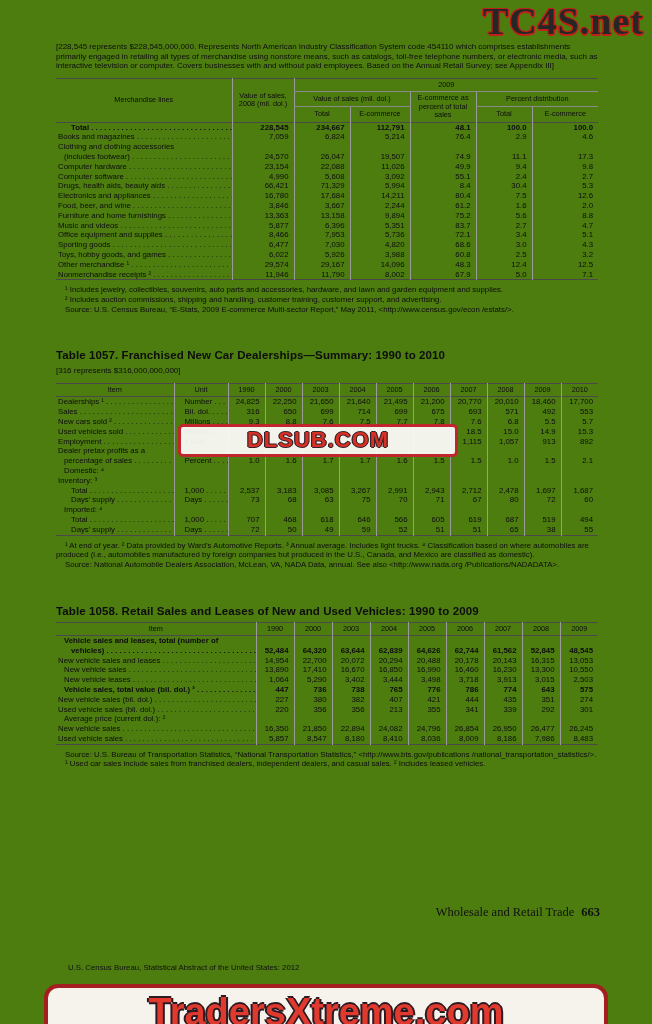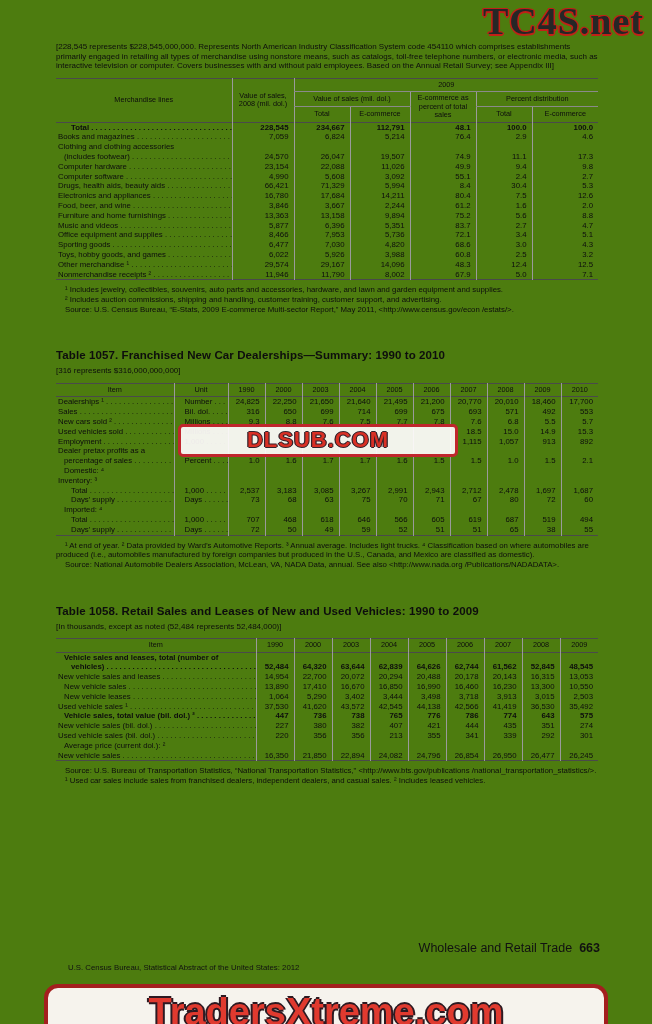--- a/index.html
+++ b/index.html
@@ -41,21 +41,21 @@
           border:3px solid #c0262d;border-radius:5px;background:rgba(255,252,252,.93);
           display:flex;align-items:center;justify-content:center;
           font-weight:bold;font-size:22px;letter-spacing:1px;color:#d93025;
           text-shadow:-1.2px 0 #34232b,1.2px 0 #34232b,0 -1.2px #34232b,0 1.2px #34232b}
   .wm-bottom{position:absolute;left:44px;top:984px;width:564px;height:56px;z-index:6;
           border:4px solid #a41f1f;border-radius:14px;background:rgba(255,250,250,.95);
           display:flex;align-items:center;justify-content:center;
           font-weight:bold;font-size:38px;color:#e03a2f;
           text-shadow:-2px 0 #2d1a22,2px 0 #2d1a22,0 -2px #2d1a22,0 2px #2d1a22}
 
-  .foot-right{position:absolute;top:941px;right:52px;font-family:Liberation Sans, sans-serif;
+  .foot-right{position:absolute;top:905px;right:52px;font-family:Liberation Serif, serif;
           font-size:12.5px;color:#111}
   .foot-right .pg{font-weight:bold;margin-left:7px}
   .foot-left{position:absolute;top:963px;left:68px;font-size:7.8px;color:#111}
 </style>
 </head>
 <body>
 
 <div class="page">
 
   <div class="wm-top">TC4S.net</div>
@@ -482,21 +482,20 @@
       </table>
       <div class="wm-mid">DLSUB.COM</div>
     </div>
 
     <div class="fnblock">
       <p class="fn">¹ At end of year. ² Data provided by Ward’s Automotive Reports. ³ Annual average. Includes light trucks. ⁴ Classification based on where automobiles are produced (i.e., automobiles manufactured by foreign companies but produced in the U.S., Canada, and Mexico are classified as domestic).</p>
       <p class="fn">Source: National Automobile Dealers Association, McLean, VA, NADA Data, annual. See also &lt;http://www.nada.org /Publications/NADADATA&gt;.</p>
     </div>
 
     <h2 class="ttitle">Table 1058. Retail Sales and Leases of New and Used Vehicles: 1990 to 2009</h2>
-    <p class="tnote">[In thousands, except as noted (52,484 represents 52,484,000)]</p>
 
     <table class="dtable">
       <colgroup>
         <col style="width:200px">
         <col style="width:38px">
           <col style="width:38px">
           <col style="width:38px">
           <col style="width:38px">
           <col style="width:38px">
         <col style="width:38px">
@@ -572,32 +571,20 @@
             <td class="val">1,064</td>
             <td class="val">5,290</td>
             <td class="val">3,402</td>
             <td class="val">3,444</td>
             <td class="val">3,498</td>
             <td class="val">3,718</td>
             <td class="val">3,913</td>
             <td class="val">3,015</td>
             <td class="val">2,503</td>
           </tr>
-          <tr>
-            <td class="lbl dots">Used vehicle sales ¹</td>
-            <td class="val">37,530</td>
-            <td class="val">41,620</td>
-            <td class="val">43,572</td>
-            <td class="val">42,545</td>
-            <td class="val">44,138</td>
-            <td class="val">42,566</td>
-            <td class="val">41,419</td>
-            <td class="val">36,530</td>
-            <td class="val">35,492</td>
-          </tr>
           <tr class="b">
             <td class="lbl ind1 dots">Vehicle sales, total value (bil. dol.) ²</td>
             <td class="val">447</td>
             <td class="val">736</td>
             <td class="val">738</td>
             <td class="val">765</td>
             <td class="val">776</td>
             <td class="val">786</td>
             <td class="val">774</td>
             <td class="val">643</td>
@@ -644,20 +631,32 @@
             <td class="val">16,350</td>
             <td class="val">21,850</td>
             <td class="val">22,894</td>
             <td class="val">24,082</td>
             <td class="val">24,796</td>
             <td class="val">26,854</td>
             <td class="val">26,950</td>
             <td class="val">26,477</td>
             <td class="val">26,245</td>
           </tr>
+          <tr>
+            <td class="lbl dots">Used vehicle sales</td>
+            <td class="val">5,857</td>
+            <td class="val">8,547</td>
+            <td class="val">8,180</td>
+            <td class="val">8,410</td>
+            <td class="val">8,036</td>
+            <td class="val">8,009</td>
+            <td class="val">8,186</td>
+            <td class="val">7,986</td>
+            <td class="val">8,483</td>
+          </tr>
         </tbody>
     </table>
 
     <div class="fnblock">
       <p class="fn">Source: U.S. Bureau of Transportation Statistics, “National Transportation Statistics,” &lt;http://www.bts.gov/publications /national_transportation_statistics/&gt;.</p>
       <p class="fn">¹ Used car sales include sales from franchised dealers, independent dealers, and casual sales. ² Includes leased vehicles.</p>
     </div>
 
   </div>
 

